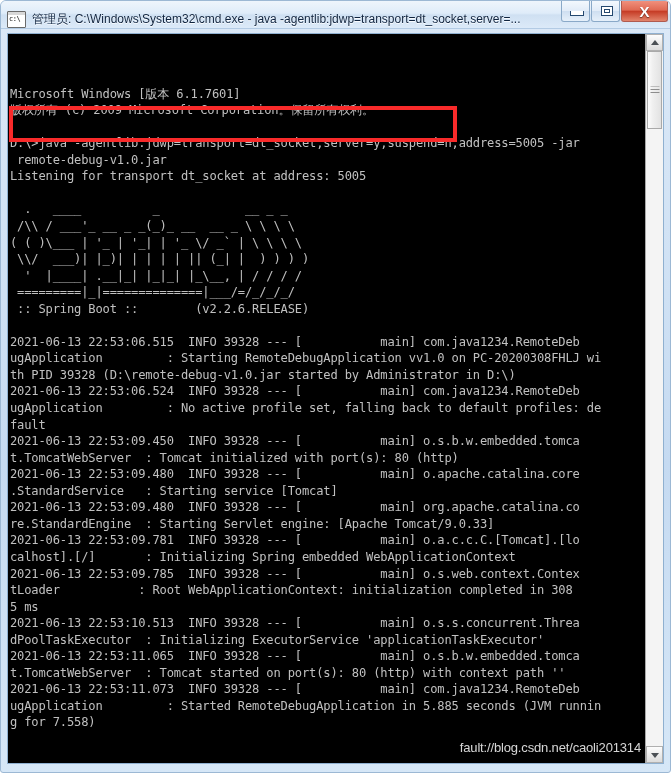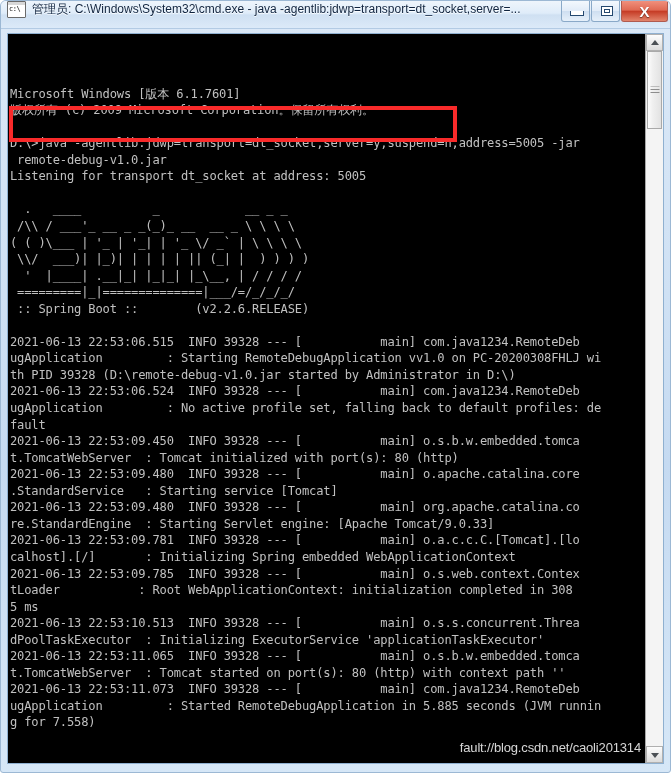--- a/index.html
+++ b/index.html
@@ -31,21 +31,21 @@
     border-radius: 6px 6px 3px 3px;
     overflow: hidden;
   }
 
   
   .titlebar {
     position: relative;
     height: 28px;
     box-sizing: border-box;
     display: flex;
-    align-items: flex-start;
+    align-items: flex-end;
     padding-left: 6px;
     background: linear-gradient(to bottom,
         #eef5fc 0%,
         #dfecf9 45%,
         #cfe0f2 52%,
         #dceaf8 100%);
     border-bottom: 1px solid #b3cbe4;
   }
   .title-icon {
     width: 17px;

